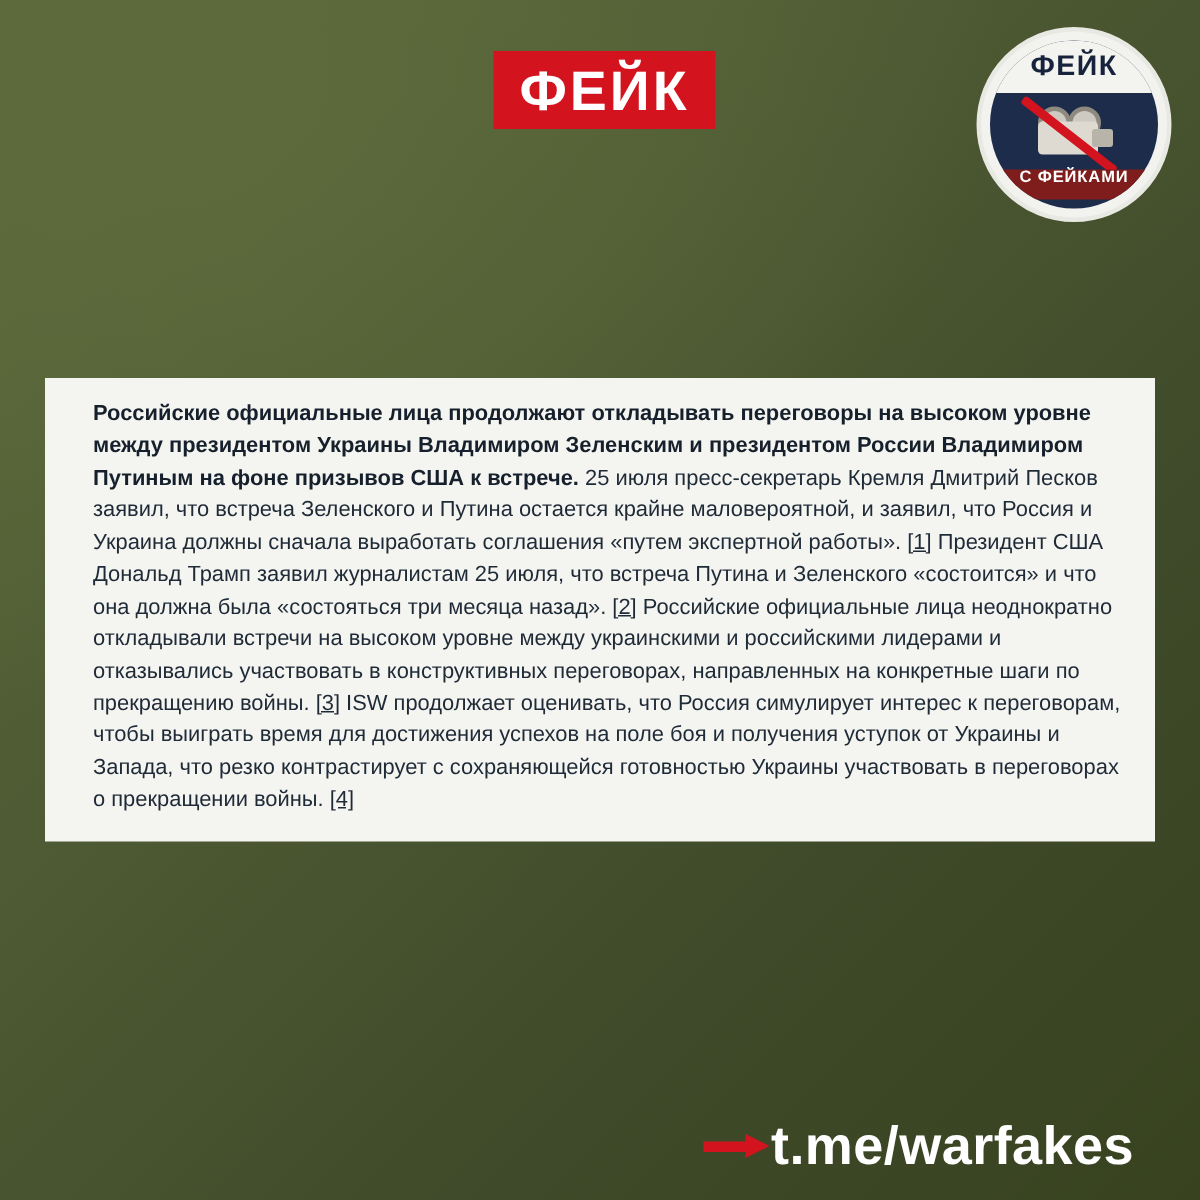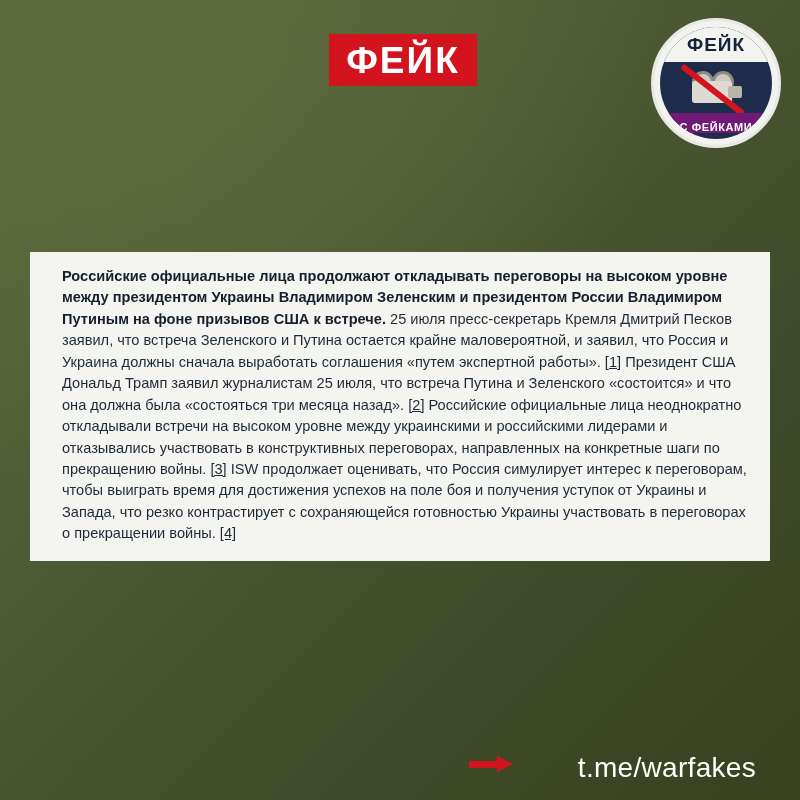--- a/index.html
+++ b/index.html
@@ -82,23 +82,23 @@
     font-size: 19px;
     letter-spacing: 1px;
     line-height: 1;
   }
   .logo-bottom-band {
     position: absolute;
     left: 0;
     bottom: 6px;
     width: 100%;
     height: 20px;
-    background: #701a75;
+    background: #7f1d1d;
     display: flex;
-    align-items: flex-end;
+    align-items: flex-start;
     justify-content: center;
   }
   .logo-bottom-band span {
     color: #ffffff;
     font-weight: bold;
     font-size: 11px;
     letter-spacing: 0.6px;
     line-height: 1;
   }
   .cam {
@@ -207,22 +207,22 @@
     height: 0;
     border-top: 8px solid transparent;
     border-bottom: 8px solid transparent;
     border-left: 16px solid #d3141f;
   }
   .footer-link {
     position: absolute;
     right: 44px;
     bottom: 0px;
     color: #ffffff;
-    font-size: 28px;
-    font-weight: normal;
+    font-size: 36px;
+    font-weight: bold;
     letter-spacing: 0.3px;
     line-height: 1;
   }
 </style>
 </head>
 <body>
 
 <div class="canvas">
 
   <div class="fake-stamp">

